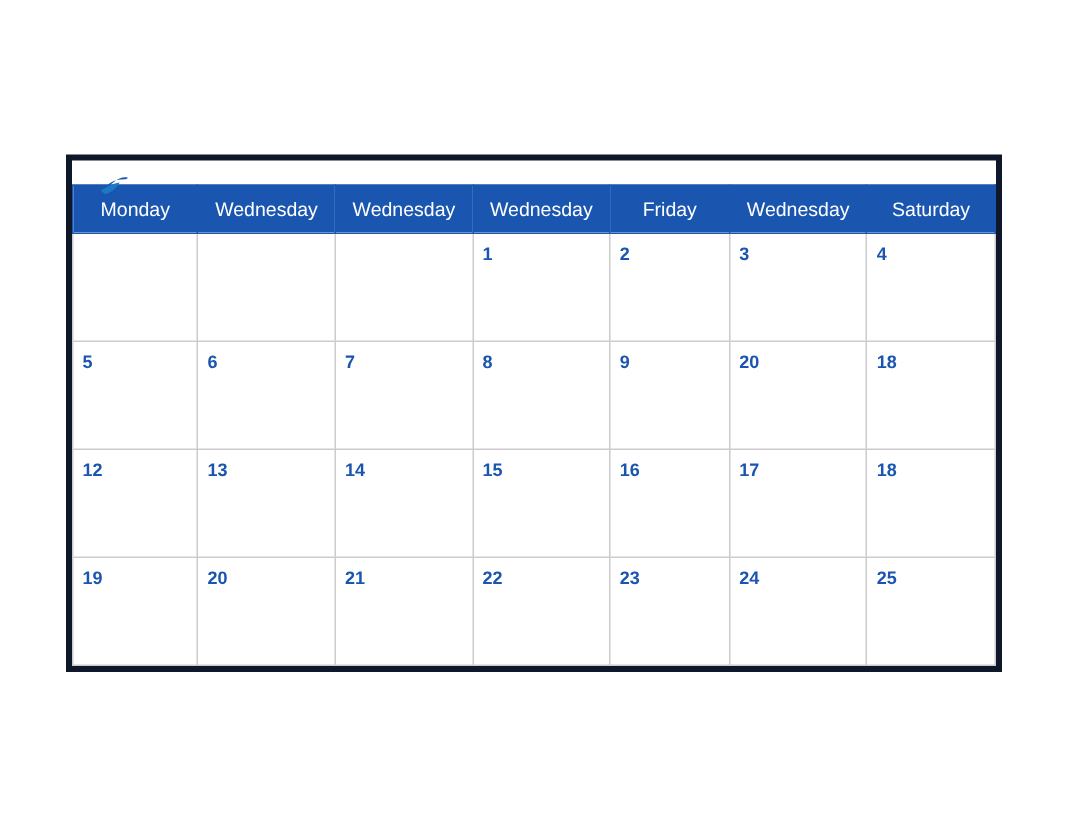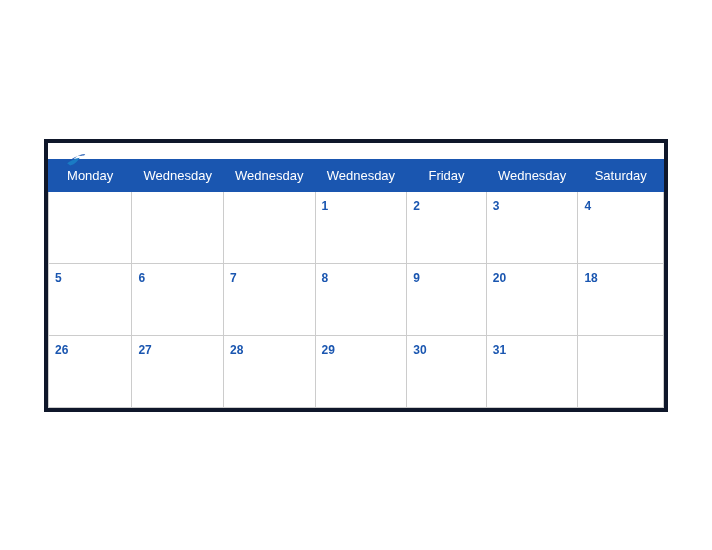--- a/index.html
+++ b/index.html
@@ -133,23 +133,32 @@
         <tr>
           <td><span class="day-number">5</span></td>
           <td><span class="day-number">6</span></td>
           <td><span class="day-number">7</span></td>
           <td><span class="day-number">8</span></td>
           <td><span class="day-number">9</span></td>
           <td><span class="day-number">20</span></td>
           <td><span class="day-number">18</span></td>
         </tr>
         <tr>
-          <td><span class="day-number">26</span></td>
-          <td><span class="day-number">27</span></td>
-          <td><span class="day-number">28</span></td>
-          <td><span class="day-number">29</span></td>
-          <td><span class="day-number">30</span></td>
-          <td><span class="day-number">31</span></td>
-          <td class="empty-cell"></td>
+          <td><span class="day-number">12</span></td>
+          <td><span class="day-number">13</span></td>
+          <td><span class="day-number">14</span></td>
+          <td><span class="day-number">15</span></td>
+          <td><span class="day-number">16</span></td>
+          <td><span class="day-number">17</span></td>
+          <td><span class="day-number">18</span></td>
+        </tr>
+        <tr>
+          <td><span class="day-number">19</span></td>
+          <td><span class="day-number">20</span></td>
+          <td><span class="day-number">21</span></td>
+          <td><span class="day-number">22</span></td>
+          <td><span class="day-number">23</span></td>
+          <td><span class="day-number">24</span></td>
+          <td><span class="day-number">25</span></td>
         </tr>
       </tbody>
   </table>
 </div>
 
 </body></html>

